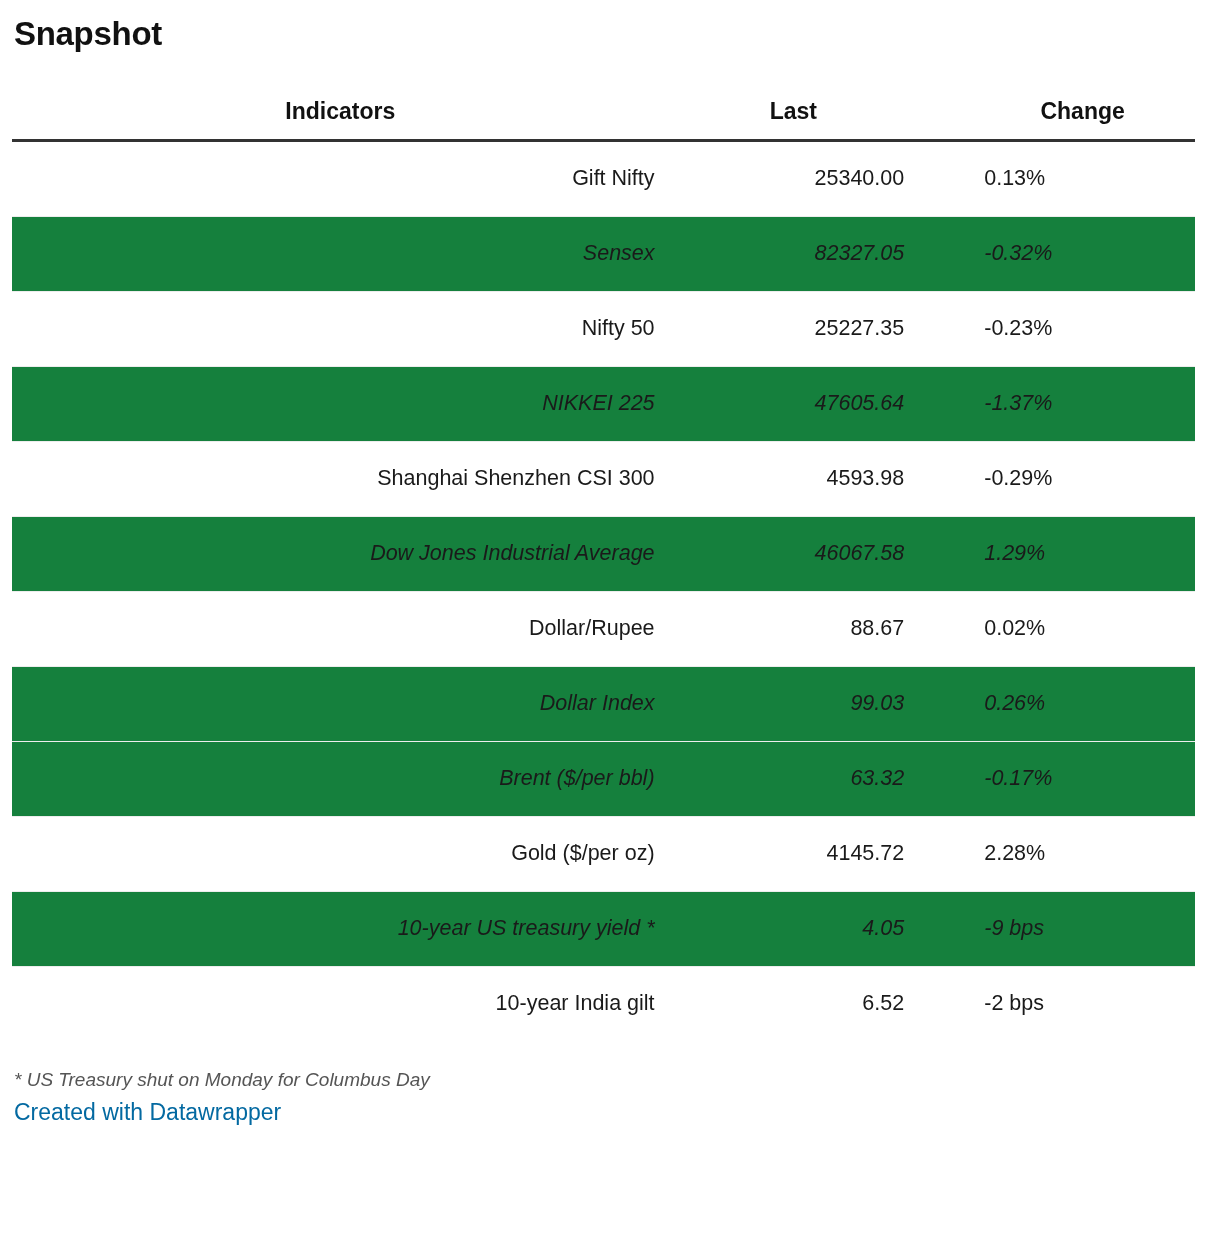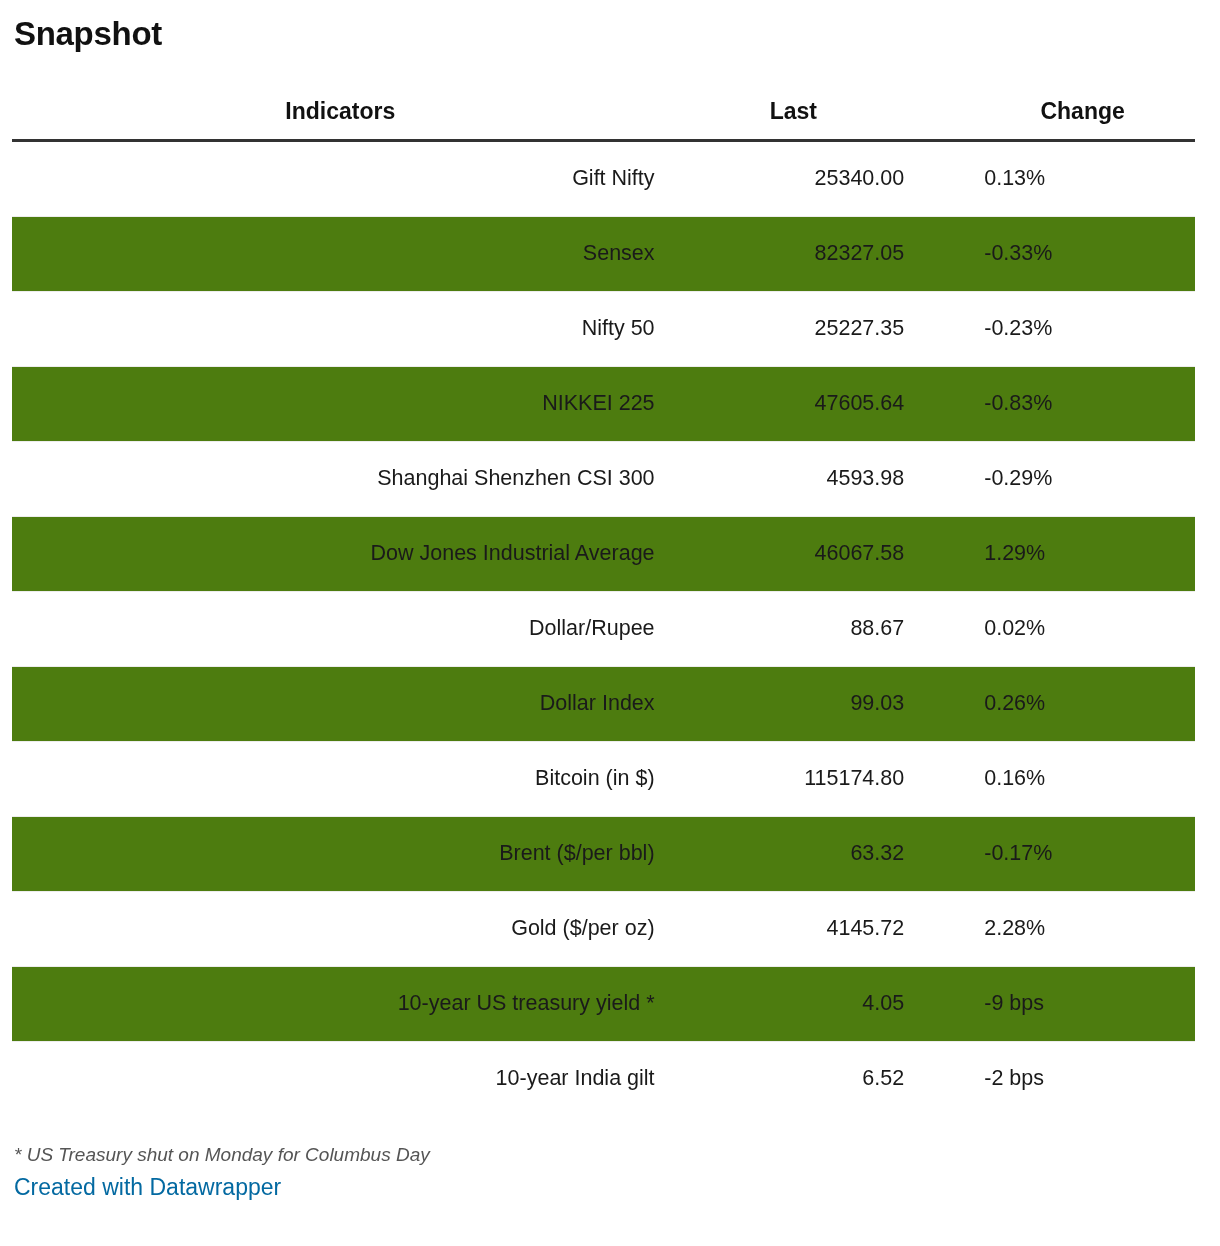--- a/index.html
+++ b/index.html
@@ -54,21 +54,21 @@
     color: #1a1a1a;
     height: 74px;
     padding: 0 14px;
     border-bottom: 1px solid #ededed;
     vertical-align: middle;
   }
   tbody td.ind { text-align: right; }
   tbody td.last { text-align: right; padding-right: 66px; }
   tbody td.chg { text-align: left; }
 
-  tbody tr.alt td { background: #4d7c0f; }
+  tbody tr.alt td { background: #15803d; font-style: italic; }
   tbody tr:last-child td { border-bottom: none; }
 
   .footnote {
     margin-top: 28px;
     padding-left: 2px;
     font-size: 19px;
     font-style: italic;
     color: #555555;
   }
   .credit {
@@ -99,56 +99,51 @@
     </thead>
     <tbody id="tbody">
         <tr>
           <td class="ind">Gift Nifty</td>
           <td class="last">25340.00</td>
           <td class="chg">0.13%</td>
         </tr>
         <tr class="alt">
           <td class="ind">Sensex</td>
           <td class="last">82327.05</td>
-          <td class="chg">-0.33%</td>
+          <td class="chg">-0.32%</td>
         </tr>
         <tr>
           <td class="ind">Nifty 50</td>
           <td class="last">25227.35</td>
           <td class="chg">-0.23%</td>
         </tr>
         <tr class="alt">
           <td class="ind">NIKKEI 225</td>
           <td class="last">47605.64</td>
-          <td class="chg">-0.83%</td>
+          <td class="chg">-1.37%</td>
         </tr>
         <tr>
           <td class="ind">Shanghai Shenzhen CSI 300</td>
           <td class="last">4593.98</td>
           <td class="chg">-0.29%</td>
         </tr>
         <tr class="alt">
           <td class="ind">Dow Jones Industrial Average</td>
           <td class="last">46067.58</td>
           <td class="chg">1.29%</td>
         </tr>
         <tr>
           <td class="ind">Dollar/Rupee</td>
           <td class="last">88.67</td>
           <td class="chg">0.02%</td>
         </tr>
         <tr class="alt">
           <td class="ind">Dollar Index</td>
           <td class="last">99.03</td>
           <td class="chg">0.26%</td>
-        </tr>
-        <tr>
-          <td class="ind">Bitcoin (in $)</td>
-          <td class="last">115174.80</td>
-          <td class="chg">0.16%</td>
         </tr>
         <tr class="alt">
           <td class="ind">Brent ($/per bbl)</td>
           <td class="last">63.32</td>
           <td class="chg">-0.17%</td>
         </tr>
         <tr>
           <td class="ind">Gold ($/per oz)</td>
           <td class="last">4145.72</td>
           <td class="chg">2.28%</td>

